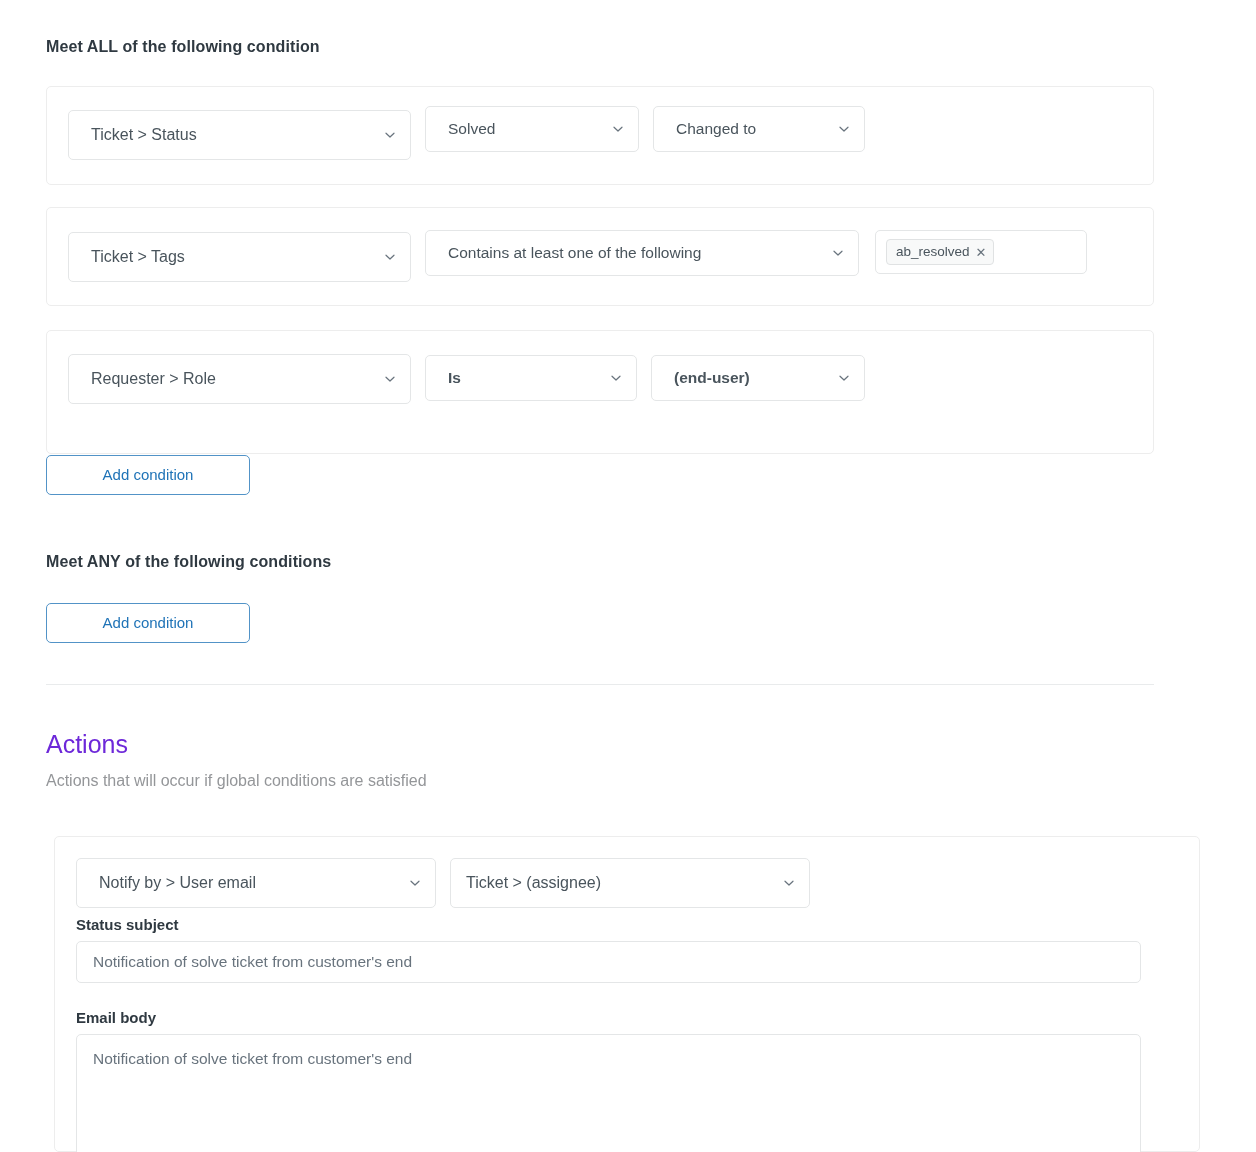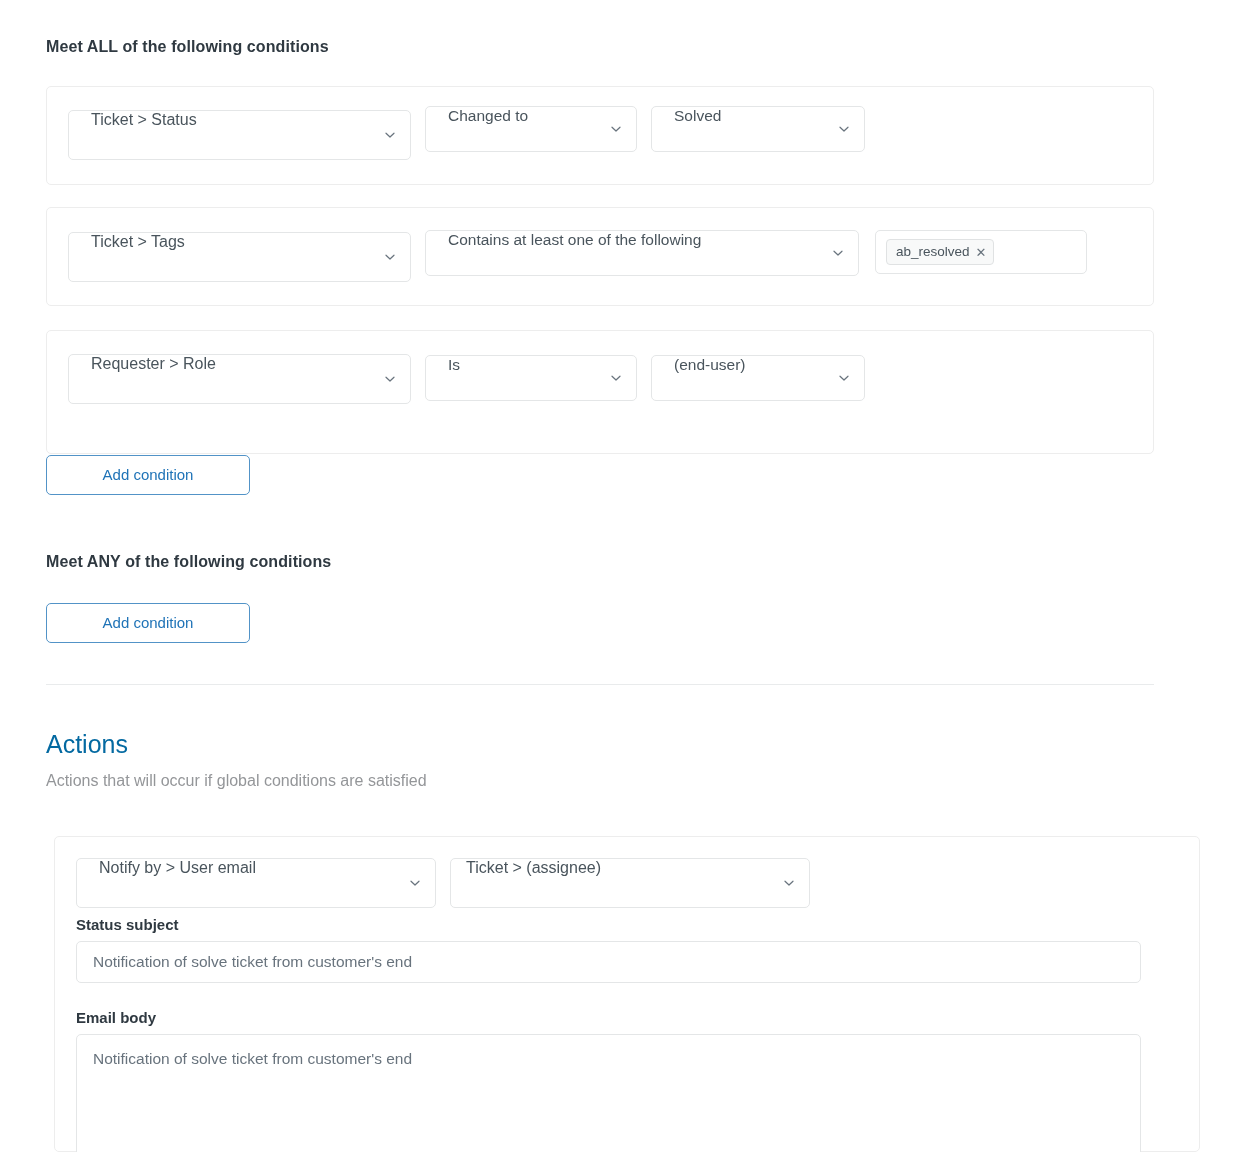--- a/index.html
+++ b/index.html
@@ -47,21 +47,21 @@
     left: 21px;
     top: 0;
     display: flex;
     align-items: flex-start;
   }
 
   
   .sel {
     position: relative;
     display: flex;
-    align-items: flex-start;
+    align-items: center;
     background: #ffffff;
     border: 1px solid #e4e6e7;
     border-radius: 5px;
     height: 50px;
     padding: 0 34px 0 22px;
     font-size: 16px;
     color: #49545c;
     white-space: nowrap;
     font-family: "Liberation Sans", sans-serif;
   }
@@ -143,21 +143,21 @@
     background: #e9ebec;
   }
 
   
   #actions-title {
     position: absolute;
     left: 46px;
     top: 730px;
     font-size: 25px;
     font-weight: normal;
-    color: #0369a1;
+    color: #6d28d9;
   }
   #actions-subtitle {
     position: absolute;
     left: 46px;
     top: 772px;
     font-size: 16px;
     color: #949699;
   }
 
   #action-card {
@@ -222,44 +222,44 @@
     resize: none;
     outline: none;
     line-height: 1.4;
   }
 </style>
 </head>
 <body>
 
 <div class="page">
 
-  <div id="meet-all-heading" class="section-heading">Meet ALL of the following conditions</div>
+  <div id="meet-all-heading" class="section-heading">Meet ALL of the following condition</div>
 
   <div id="cond-card-1" class="cond-card">
     <div class="cond-inner" style="top:23px;">
       <div class="sel w-field">
         <span>Ticket &gt; Status</span>
         <span class="chev">
           <svg viewBox="0 0 12 12">
               <path d="M2 4.2 L6 8 L10 4.2" fill="none" stroke="#68737d" stroke-width="1.2" stroke-linecap="round" stroke-linejoin="round"></path>
             </svg>
         </span>
       </div>
     </div>
     <div class="cond-inner" style="left:378px; top:19px; gap:14px;">
+      <div class="sel small w-val-sm">
+        <span>Solved</span>
+        <span class="chev">
+          <svg viewBox="0 0 12 12">
+              <path d="M2 4.2 L6 8 L10 4.2" fill="none" stroke="#68737d" stroke-width="1.2" stroke-linecap="round" stroke-linejoin="round"></path>
+            </svg>
+        </span>
+      </div>
       <div class="sel small w-op-sm">
         <span>Changed to</span>
-        <span class="chev">
-          <svg viewBox="0 0 12 12">
-              <path d="M2 4.2 L6 8 L10 4.2" fill="none" stroke="#68737d" stroke-width="1.2" stroke-linecap="round" stroke-linejoin="round"></path>
-            </svg>
-        </span>
-      </div>
-      <div class="sel small w-val-sm">
-        <span>Solved</span>
         <span class="chev">
           <svg viewBox="0 0 12 12">
               <path d="M2 4.2 L6 8 L10 4.2" fill="none" stroke="#68737d" stroke-width="1.2" stroke-linecap="round" stroke-linejoin="round"></path>
             </svg>
         </span>
       </div>
     </div>
   </div>
 
   <div id="cond-card-2" class="cond-card">
@@ -295,21 +295,21 @@
     <div class="cond-inner" style="top:23px;">
       <div class="sel w-field">
         <span>Requester &gt; Role</span>
         <span class="chev">
           <svg viewBox="0 0 12 12">
               <path d="M2 4.2 L6 8 L10 4.2" fill="none" stroke="#68737d" stroke-width="1.2" stroke-linecap="round" stroke-linejoin="round"></path>
             </svg>
         </span>
       </div>
     </div>
-    <div class="cond-inner" style="left:378px; top:24px; gap:14px;">
+    <div class="cond-inner" style="left:378px; top:24px; gap:14px;font-weight:bold;">
       <div class="sel small w-op-sm">
         <span>Is</span>
         <span class="chev">
           <svg viewBox="0 0 12 12">
               <path d="M2 4.2 L6 8 L10 4.2" fill="none" stroke="#68737d" stroke-width="1.2" stroke-linecap="round" stroke-linejoin="round"></path>
             </svg>
         </span>
       </div>
       <div class="sel small w-val-sm">
         <span>(end-user)</span>

